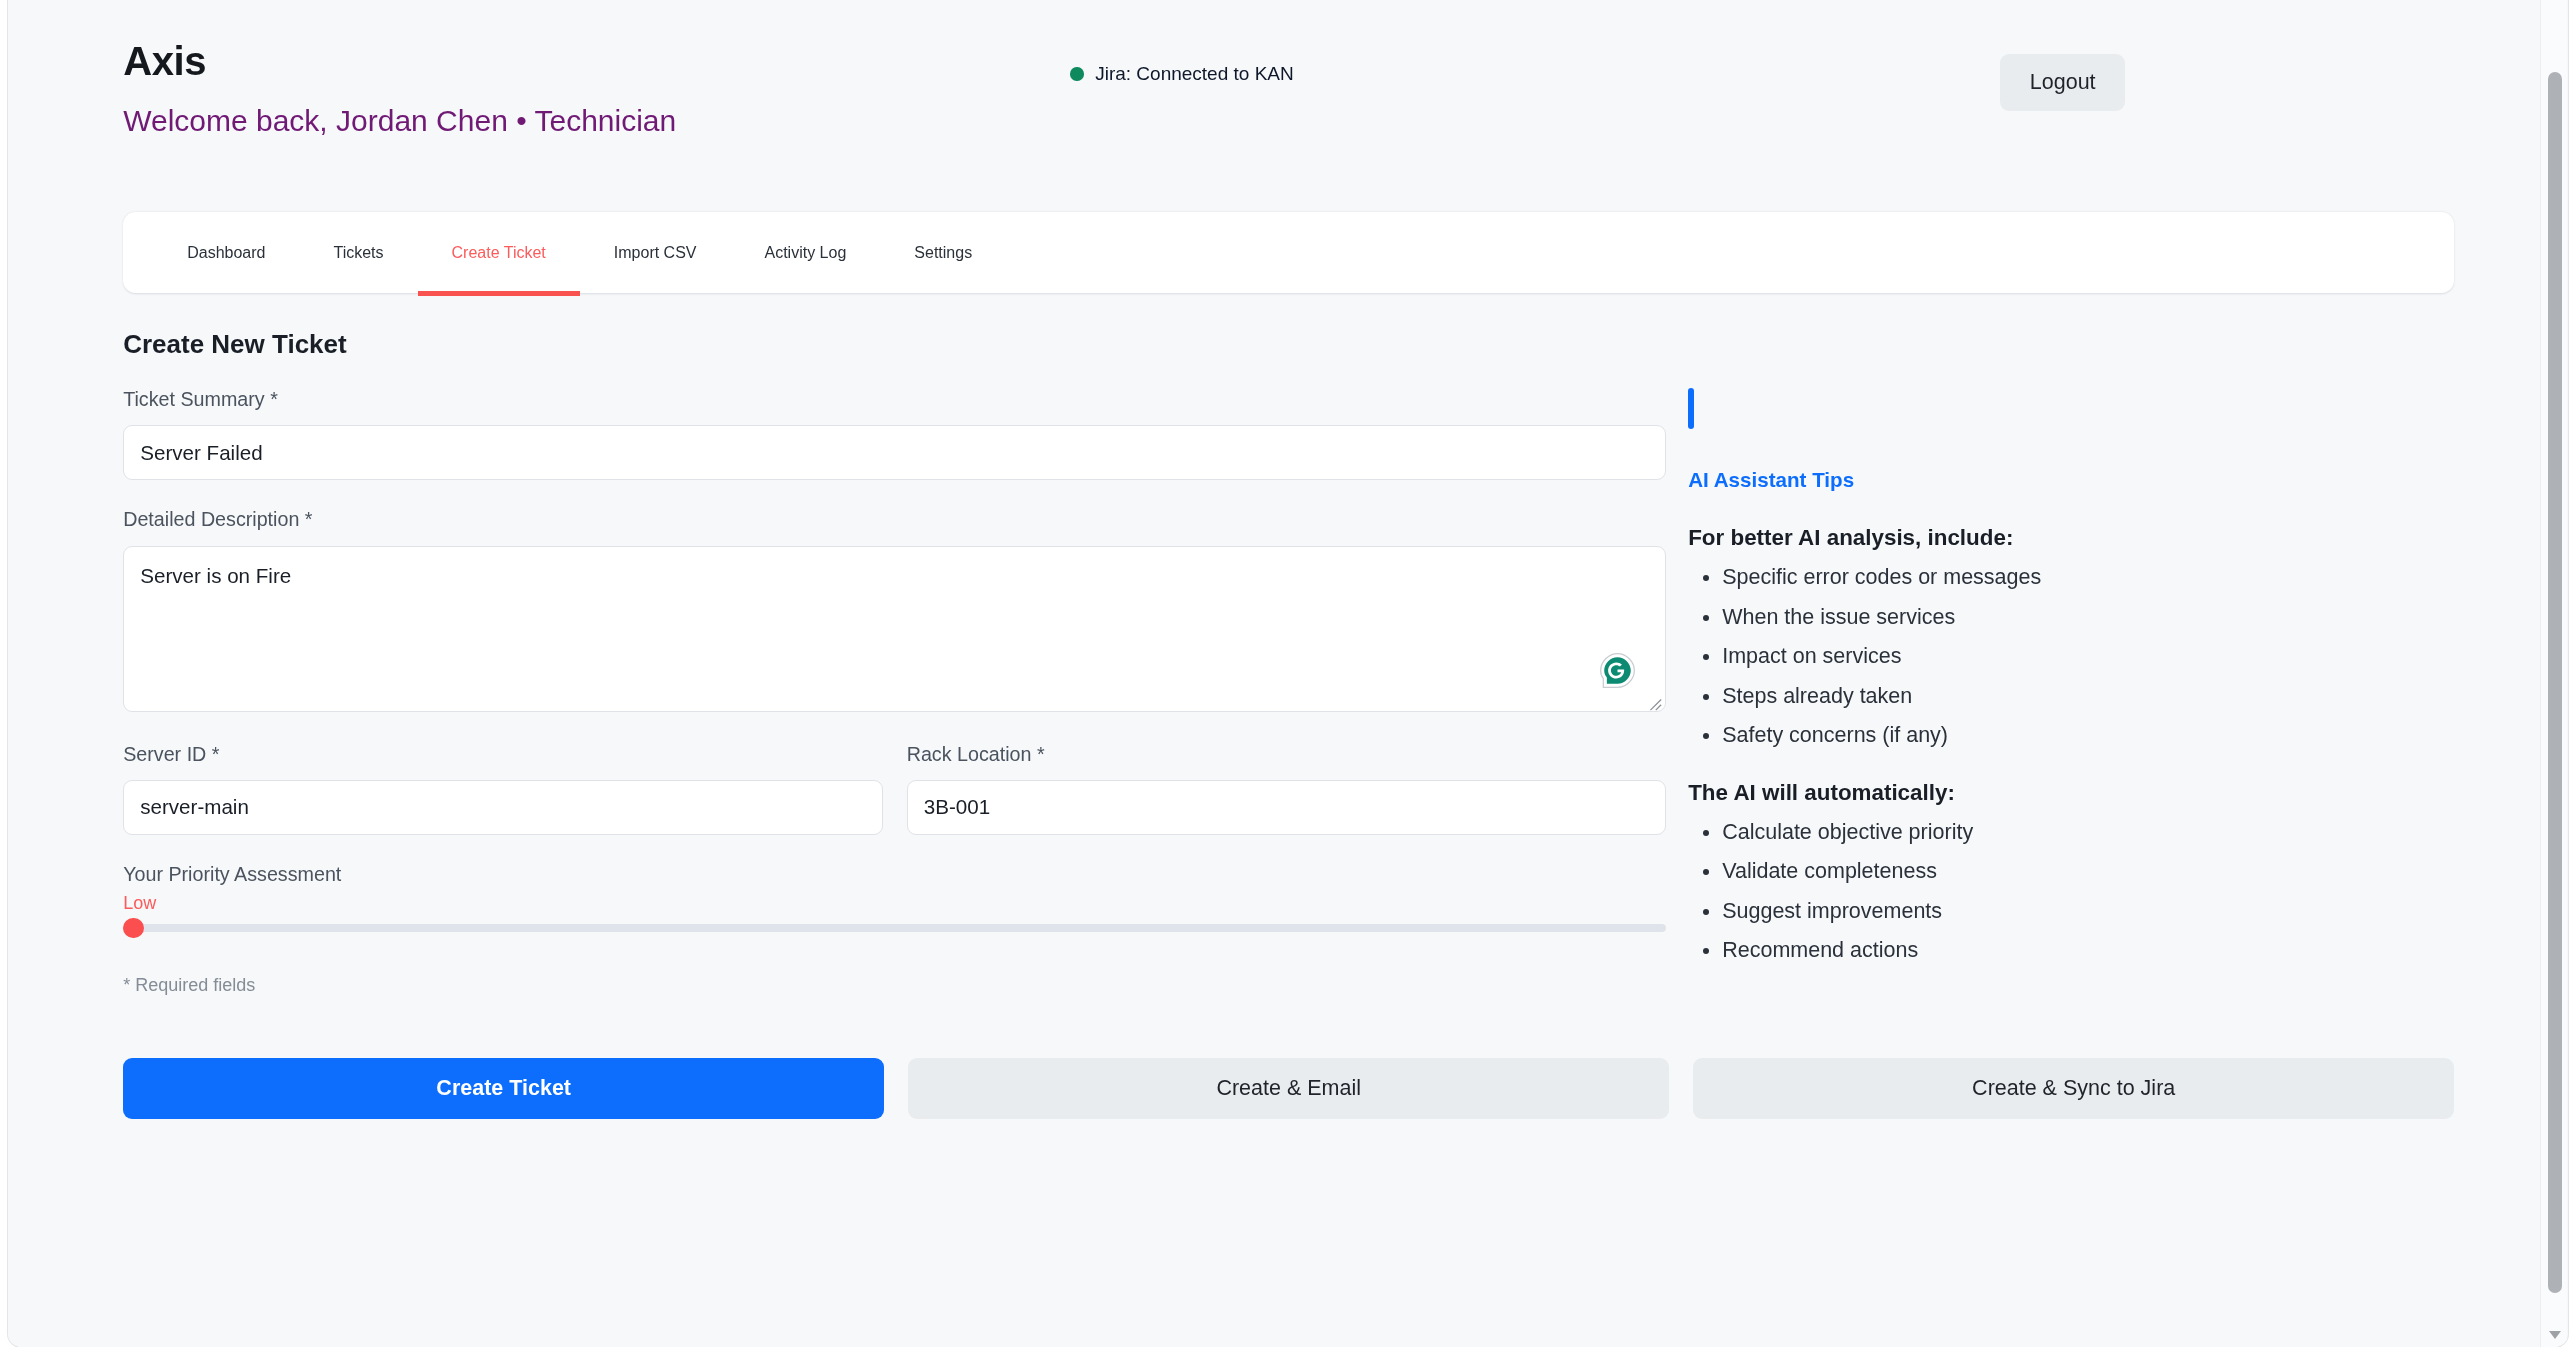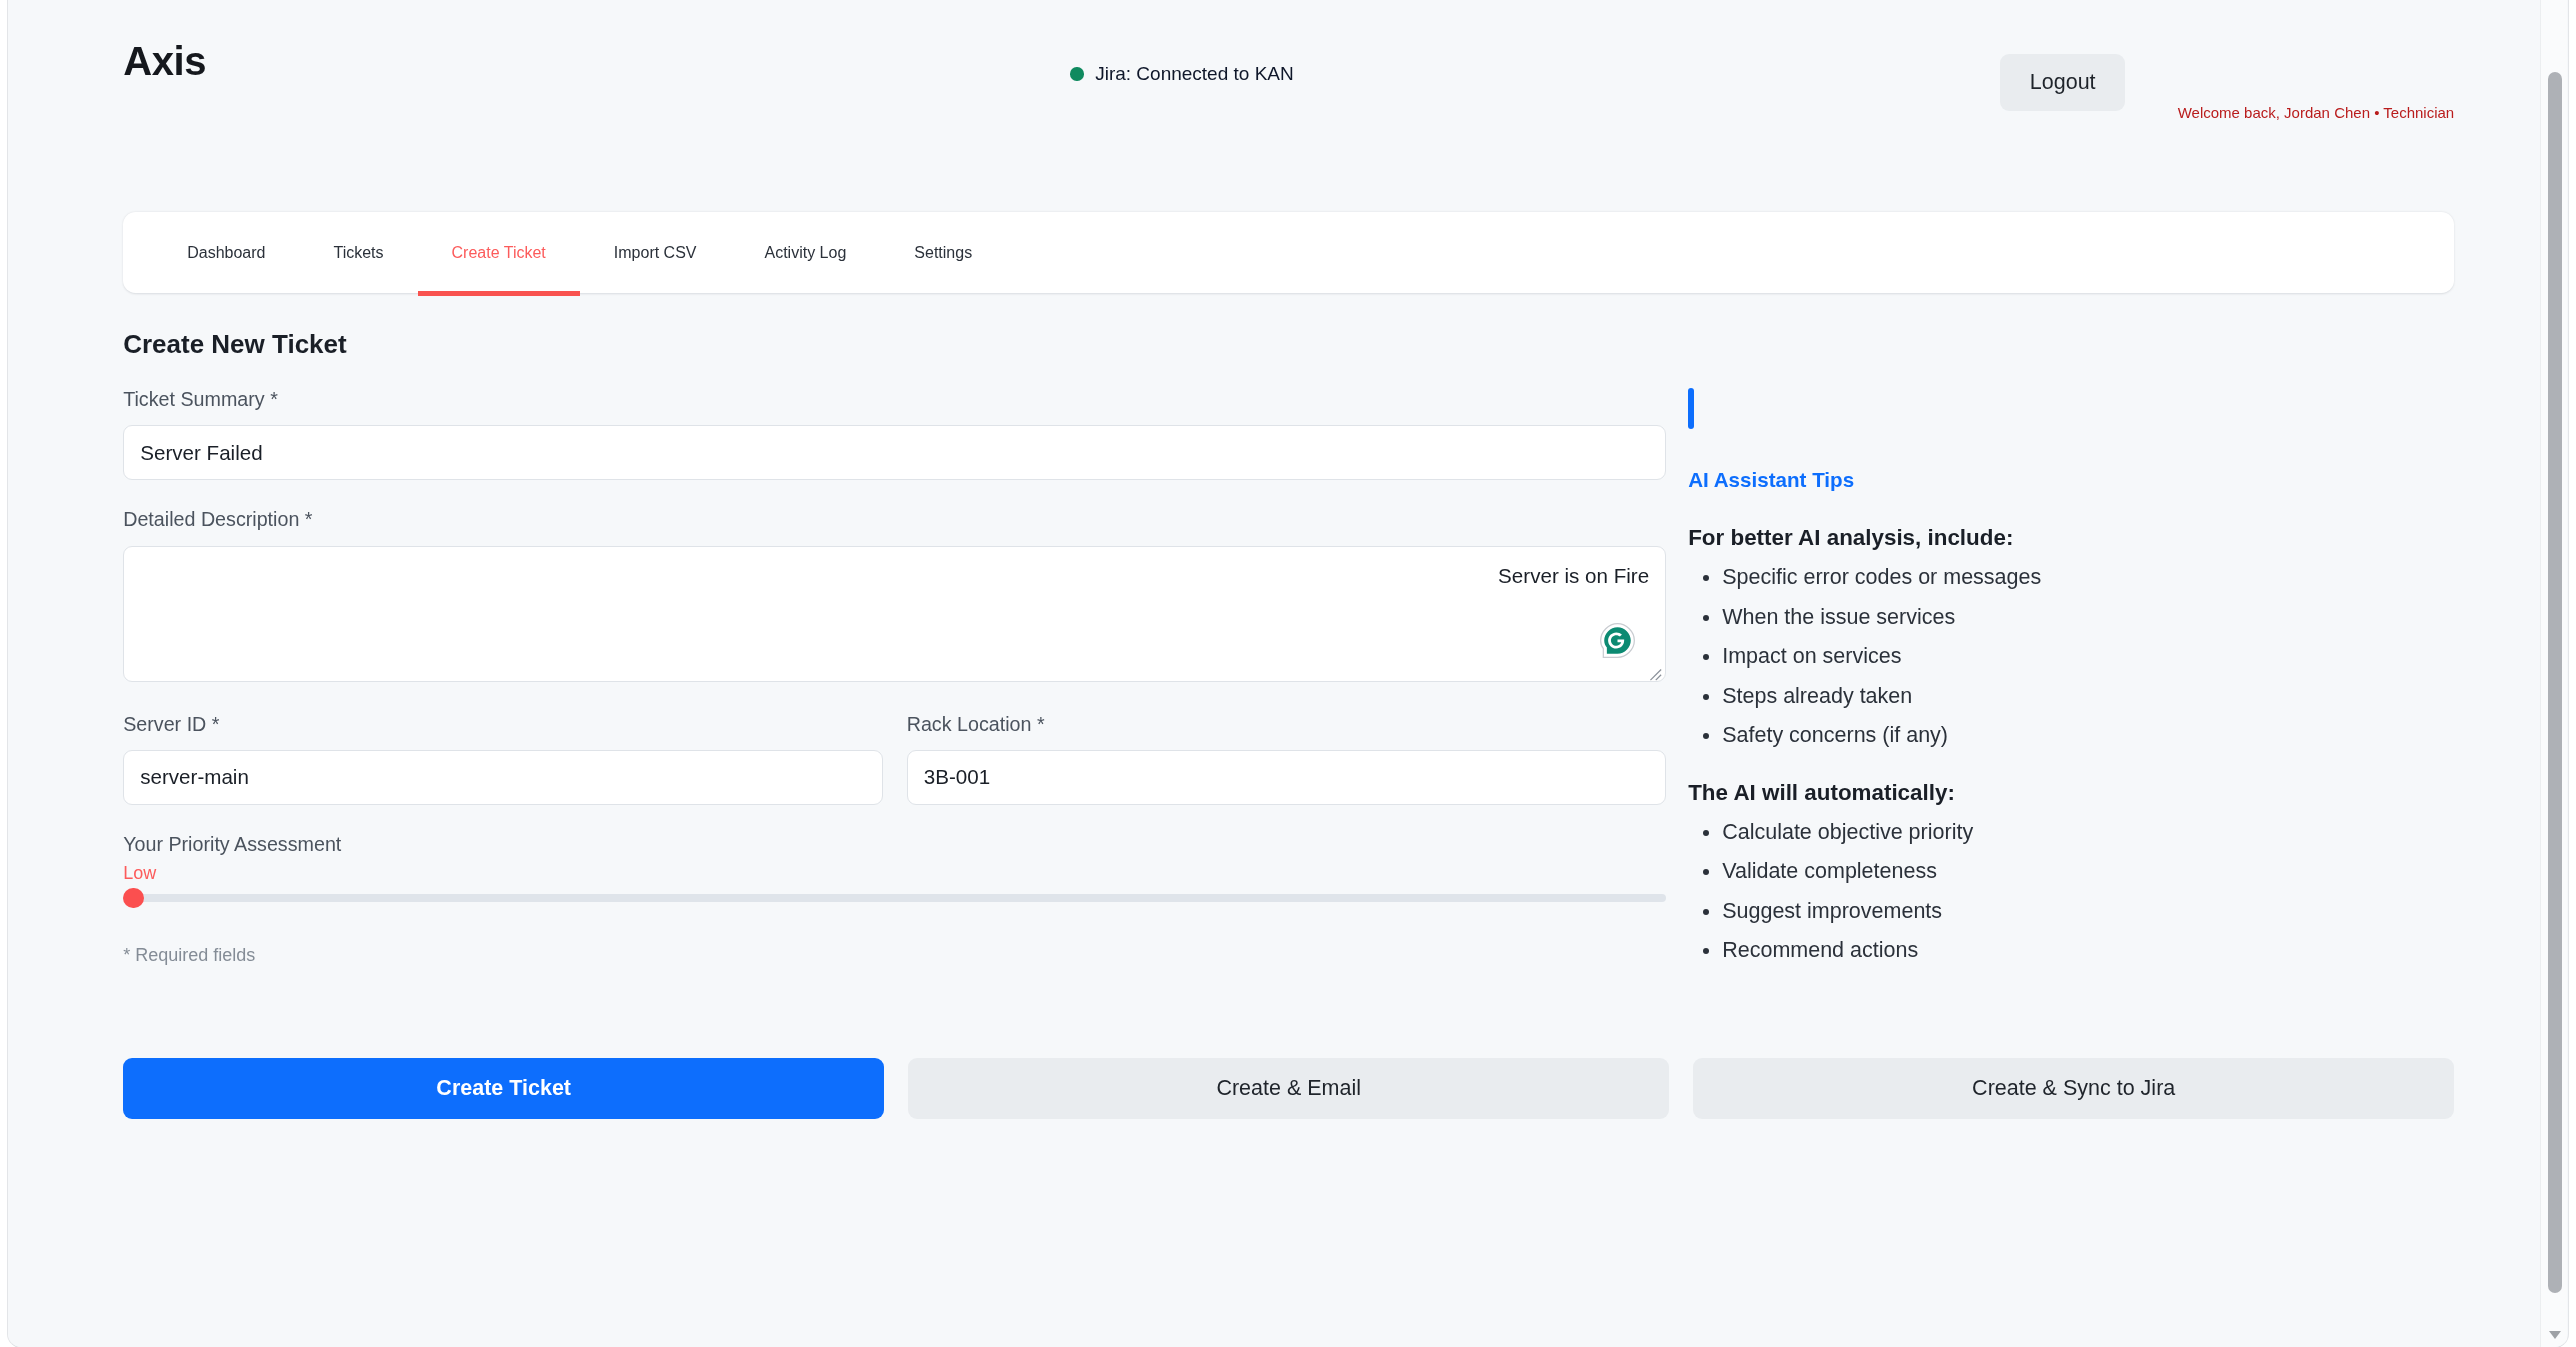--- a/index.html
+++ b/index.html
@@ -74,24 +74,23 @@
   }
   .app-title {
     font-size: 40px;
     font-weight: bold;
     color: #15181d;
     letter-spacing: -0.4px;
     line-height: 1.0;
   }
   .welcome-line {
     margin-top: 23px;
-    font-size: 15px;
-    color: #b91c1c;
+    font-size: 30px;
+    color: #701a75;
     font-weight: 400;
-    text-align: right;
   }
 
   .jira-status {
     position: absolute;
     left: 1062px;
     top: 63px;
     display: flex;
     align-items: center;
     gap: 11.6px;
     font-size: 19px;
@@ -192,32 +191,31 @@
     color: #1a1f27;
     font-family: "Liberation Sans", sans-serif;
     outline: none;
   }
 
   .field-block { margin-bottom: 28px; }
 
   .textarea-wrap { position: relative; }
   .text-area {
     width: 100%;
-    height: 136px;
+    height: 166px;
     background: #ffffff;
     border: 0.9px solid #dfe3e8;
     border-radius: 9px;
     padding: 14.3px 16px;
     font-size: 20.6px;
     color: #1a1f27;
     font-family: "Liberation Sans", sans-serif;
     resize: none;
     outline: none;
     line-height: 1.45;
-    text-align: right;
   }
   .grammarly-badge {
     position: absolute;
     right: 29px;
     bottom: 25px;
     width: 39px;
     height: 39px;
   }
   .resize-grip {
     position: absolute;

